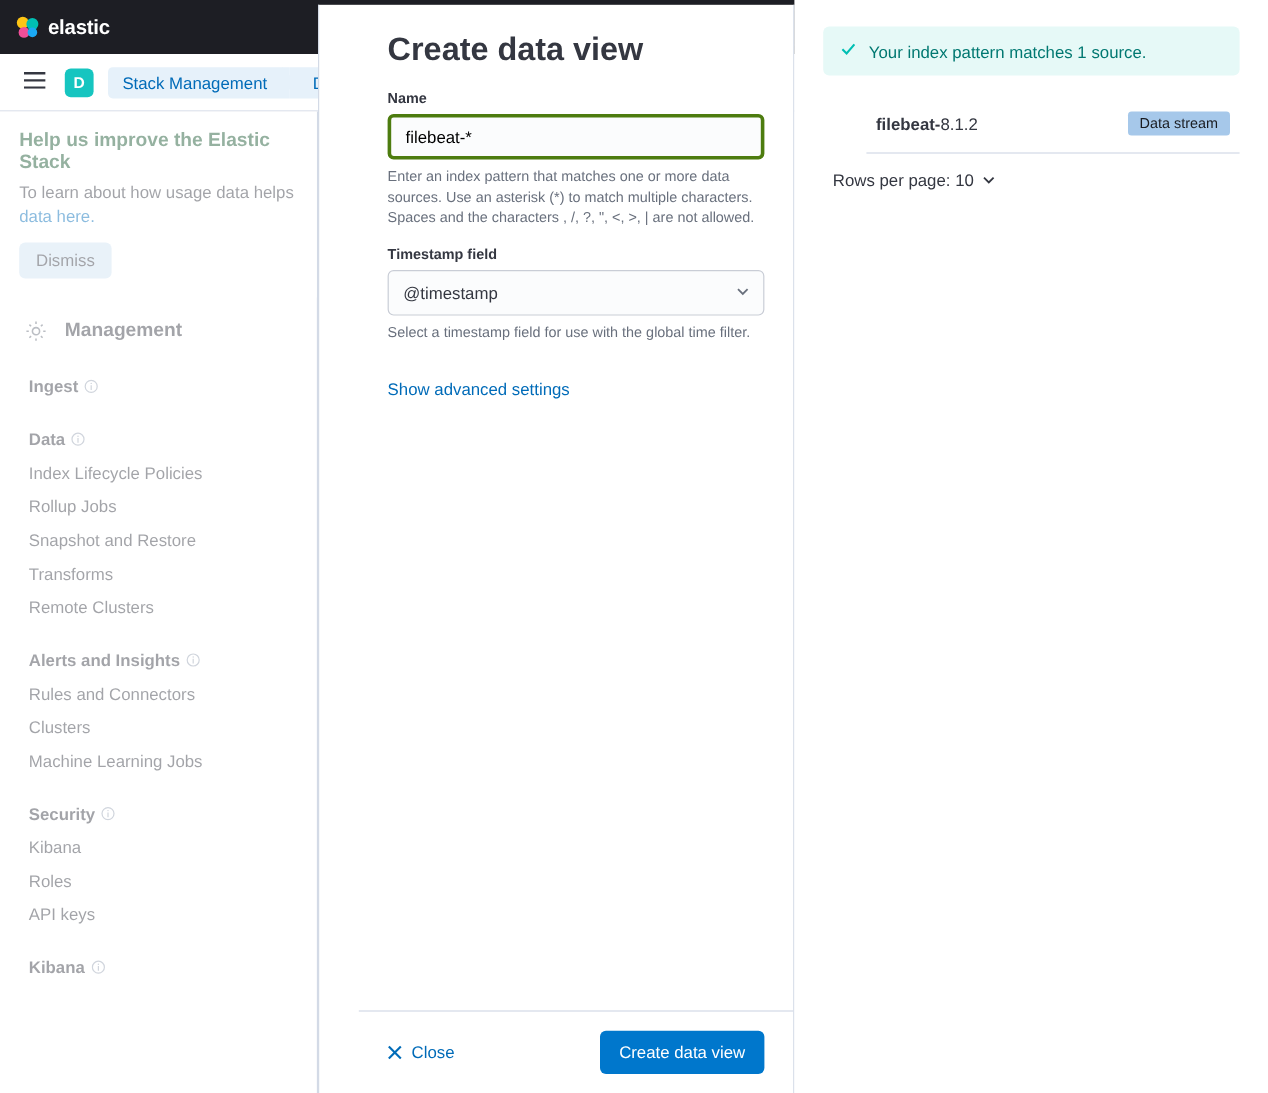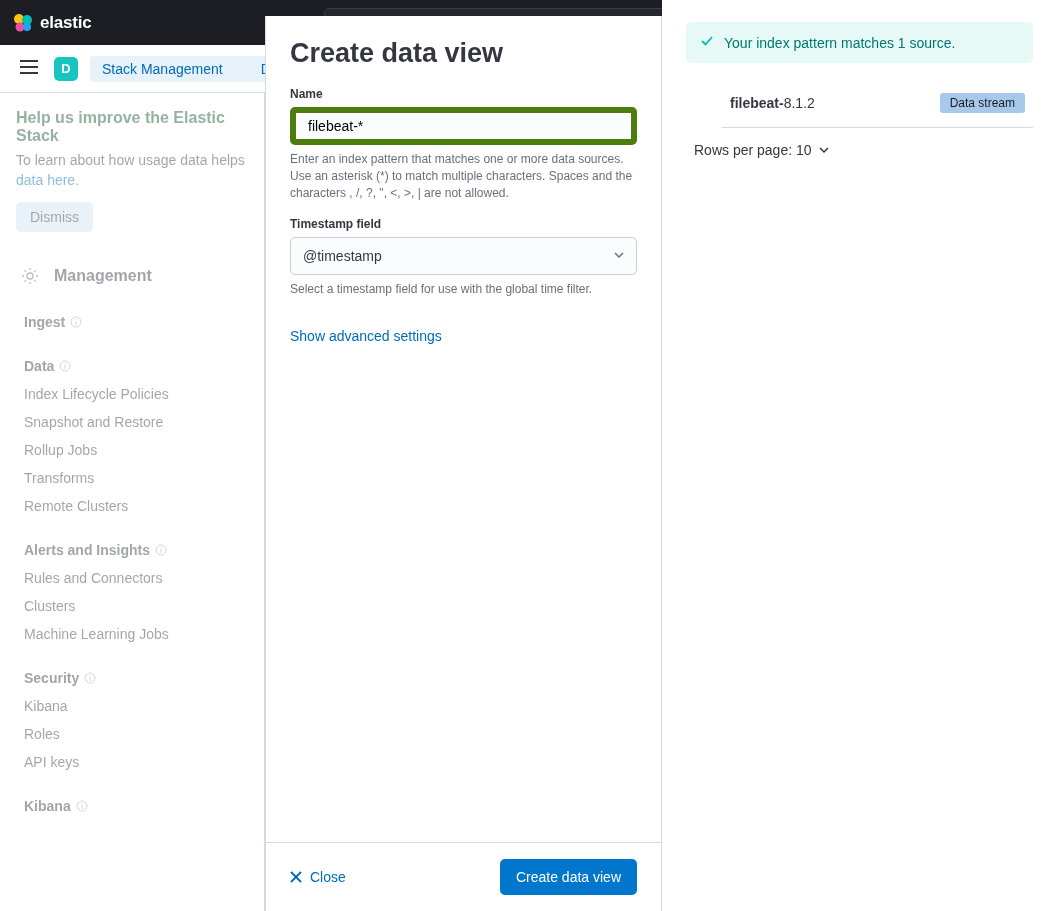--- a/index.html
+++ b/index.html
@@ -40,25 +40,25 @@
 .banner-text { font-size: 14px; color: #343741; line-height: 1.4; }
 .banner-link { color: #006bb8; cursor: pointer; }
 .dismiss-btn { margin-top: 12px; background: #cfe2f2; border: none; padding: 7px 14px; font-size: 14px; color: #343741; cursor: pointer; border-radius: 5px; font-weight: 500; }
 .sidebar-overlay { position: absolute; top: 0; left: 0; right: 0; bottom: 0; background: rgba(255,255,255,0.55); z-index: 5; }
 .mgmt-header { display: flex; align-items: center; gap: 14px; padding: 18px 16px 12px 20px; }
 .mgmt-gear { width: 20px; height: 20px; color: #69707d; }
 .mgmt-title { font-size: 16px; font-weight: 700; }
 .nav-section { padding: 10px 0 6px 0; }
 .nav-section-title { font-size: 14px; font-weight: 700; padding: 6px 16px 6px 24px; display: flex; align-items: center; gap: 5px; }
 .nav-item { font-size: 14px; padding: 6px 16px 6px 24px; color: #343741; cursor: pointer; }
-.flyout-left { width: 397px; border-left: 1px solid #d3dae6; border-right: 1px solid #d3dae6; display: flex; flex-direction: column; position: absolute; left: 265px; top: 16px; bottom: 0; background: #fff; z-index: 10; }
+.flyout-left { width: 397px; border-left: 1px solid #d3dae6; border-right: 1px solid #d3dae6; display: flex; flex-direction: column; position: absolute; left: 265px; top: 4px; bottom: 0; background: #fff; z-index: 10; padding-left: 33px; }
 .flyout-body { padding: 22px 24px; flex: 1; overflow-y: auto; }
 .flyout-title { font-size: 27px; font-weight: 700; margin-bottom: 18px; }
 .field-label { font-size: 12px; font-weight: 600; margin-bottom: 6px; display: block; }
-.text-input { width: 100%; height: 38px; border: 6px solid #4d7c0f; border-radius: 5px; padding: 0 12px; font-size: 14px; background: #fbfcfd; }
+.text-input { width: 100%; height: 38px; border: 3px solid #4d7c0f; border-radius: 5px; padding: 0 12px; font-size: 14px; background: #fbfcfd; }
 .help-text { font-size: 12px; color: #69707d; margin-top: 6px; line-height: 1.4; }
 .select-wrap { position: relative; margin-top: 6px; }
 .select { width: 100%; height: 38px; border: 1px solid #c9cdd6; border-radius: 5px; padding: 0 12px; font-size: 14px; background: #fbfcfd; appearance: none; cursor: pointer; display: flex; align-items: center; }
 .select-chevron { position: absolute; right: 12px; top: 50%; transform: translateY(-50%); pointer-events: none; color: #69707d; }
 .adv-link { color: #006bb8; font-size: 14px; font-weight: 500; cursor: pointer; margin-top: 14px; display: inline-block; }
 .field-group { margin-bottom: 16px; }
 .flyout-footer { border-top: 1px solid #d3dae6; padding: 16px 24px; display: flex; justify-content: space-between; align-items: center; }
 .close-btn { display: flex; align-items: center; gap: 8px; color: #006bb8; font-size: 14px; cursor: pointer; font-weight: 500; }
 .primary-btn { background: #07c; color: #fff; border: none; padding: 10px 16px; font-size: 14px; font-weight: 500; border-radius: 5px; cursor: pointer; }
 
@@ -156,22 +156,22 @@
               <circle cx="6" cy="3.5" r="0.6" fill="#98a2b3"></circle>
             </svg></div>
         </div>
         <div class="nav-section">
           <div class="nav-section-title">Data<svg width="12" height="12" viewBox="0 0 12 12">
               <circle cx="6" cy="6" r="5" fill="none" stroke="#98a2b3" stroke-width="1"></circle>
               <line x1="6" y1="5" x2="6" y2="9" stroke="#98a2b3" stroke-width="1"></line>
               <circle cx="6" cy="3.5" r="0.6" fill="#98a2b3"></circle>
             </svg></div>
           <div class="nav-item">Index Lifecycle Policies</div>
+          <div class="nav-item">Rollup Jobs</div>
           <div class="nav-item">Snapshot and Restore</div>
-          <div class="nav-item">Rollup Jobs</div>
           <div class="nav-item">Transforms</div>
           <div class="nav-item">Remote Clusters</div>
         </div>
         <div class="nav-section">
           <div class="nav-section-title">Alerts and Insights<svg width="12" height="12" viewBox="0 0 12 12">
               <circle cx="6" cy="6" r="5" fill="none" stroke="#98a2b3" stroke-width="1"></circle>
               <line x1="6" y1="5" x2="6" y2="9" stroke="#98a2b3" stroke-width="1"></line>
               <circle cx="6" cy="3.5" r="0.6" fill="#98a2b3"></circle>
             </svg></div>
           <div class="nav-item">Rules and Connectors</div>

